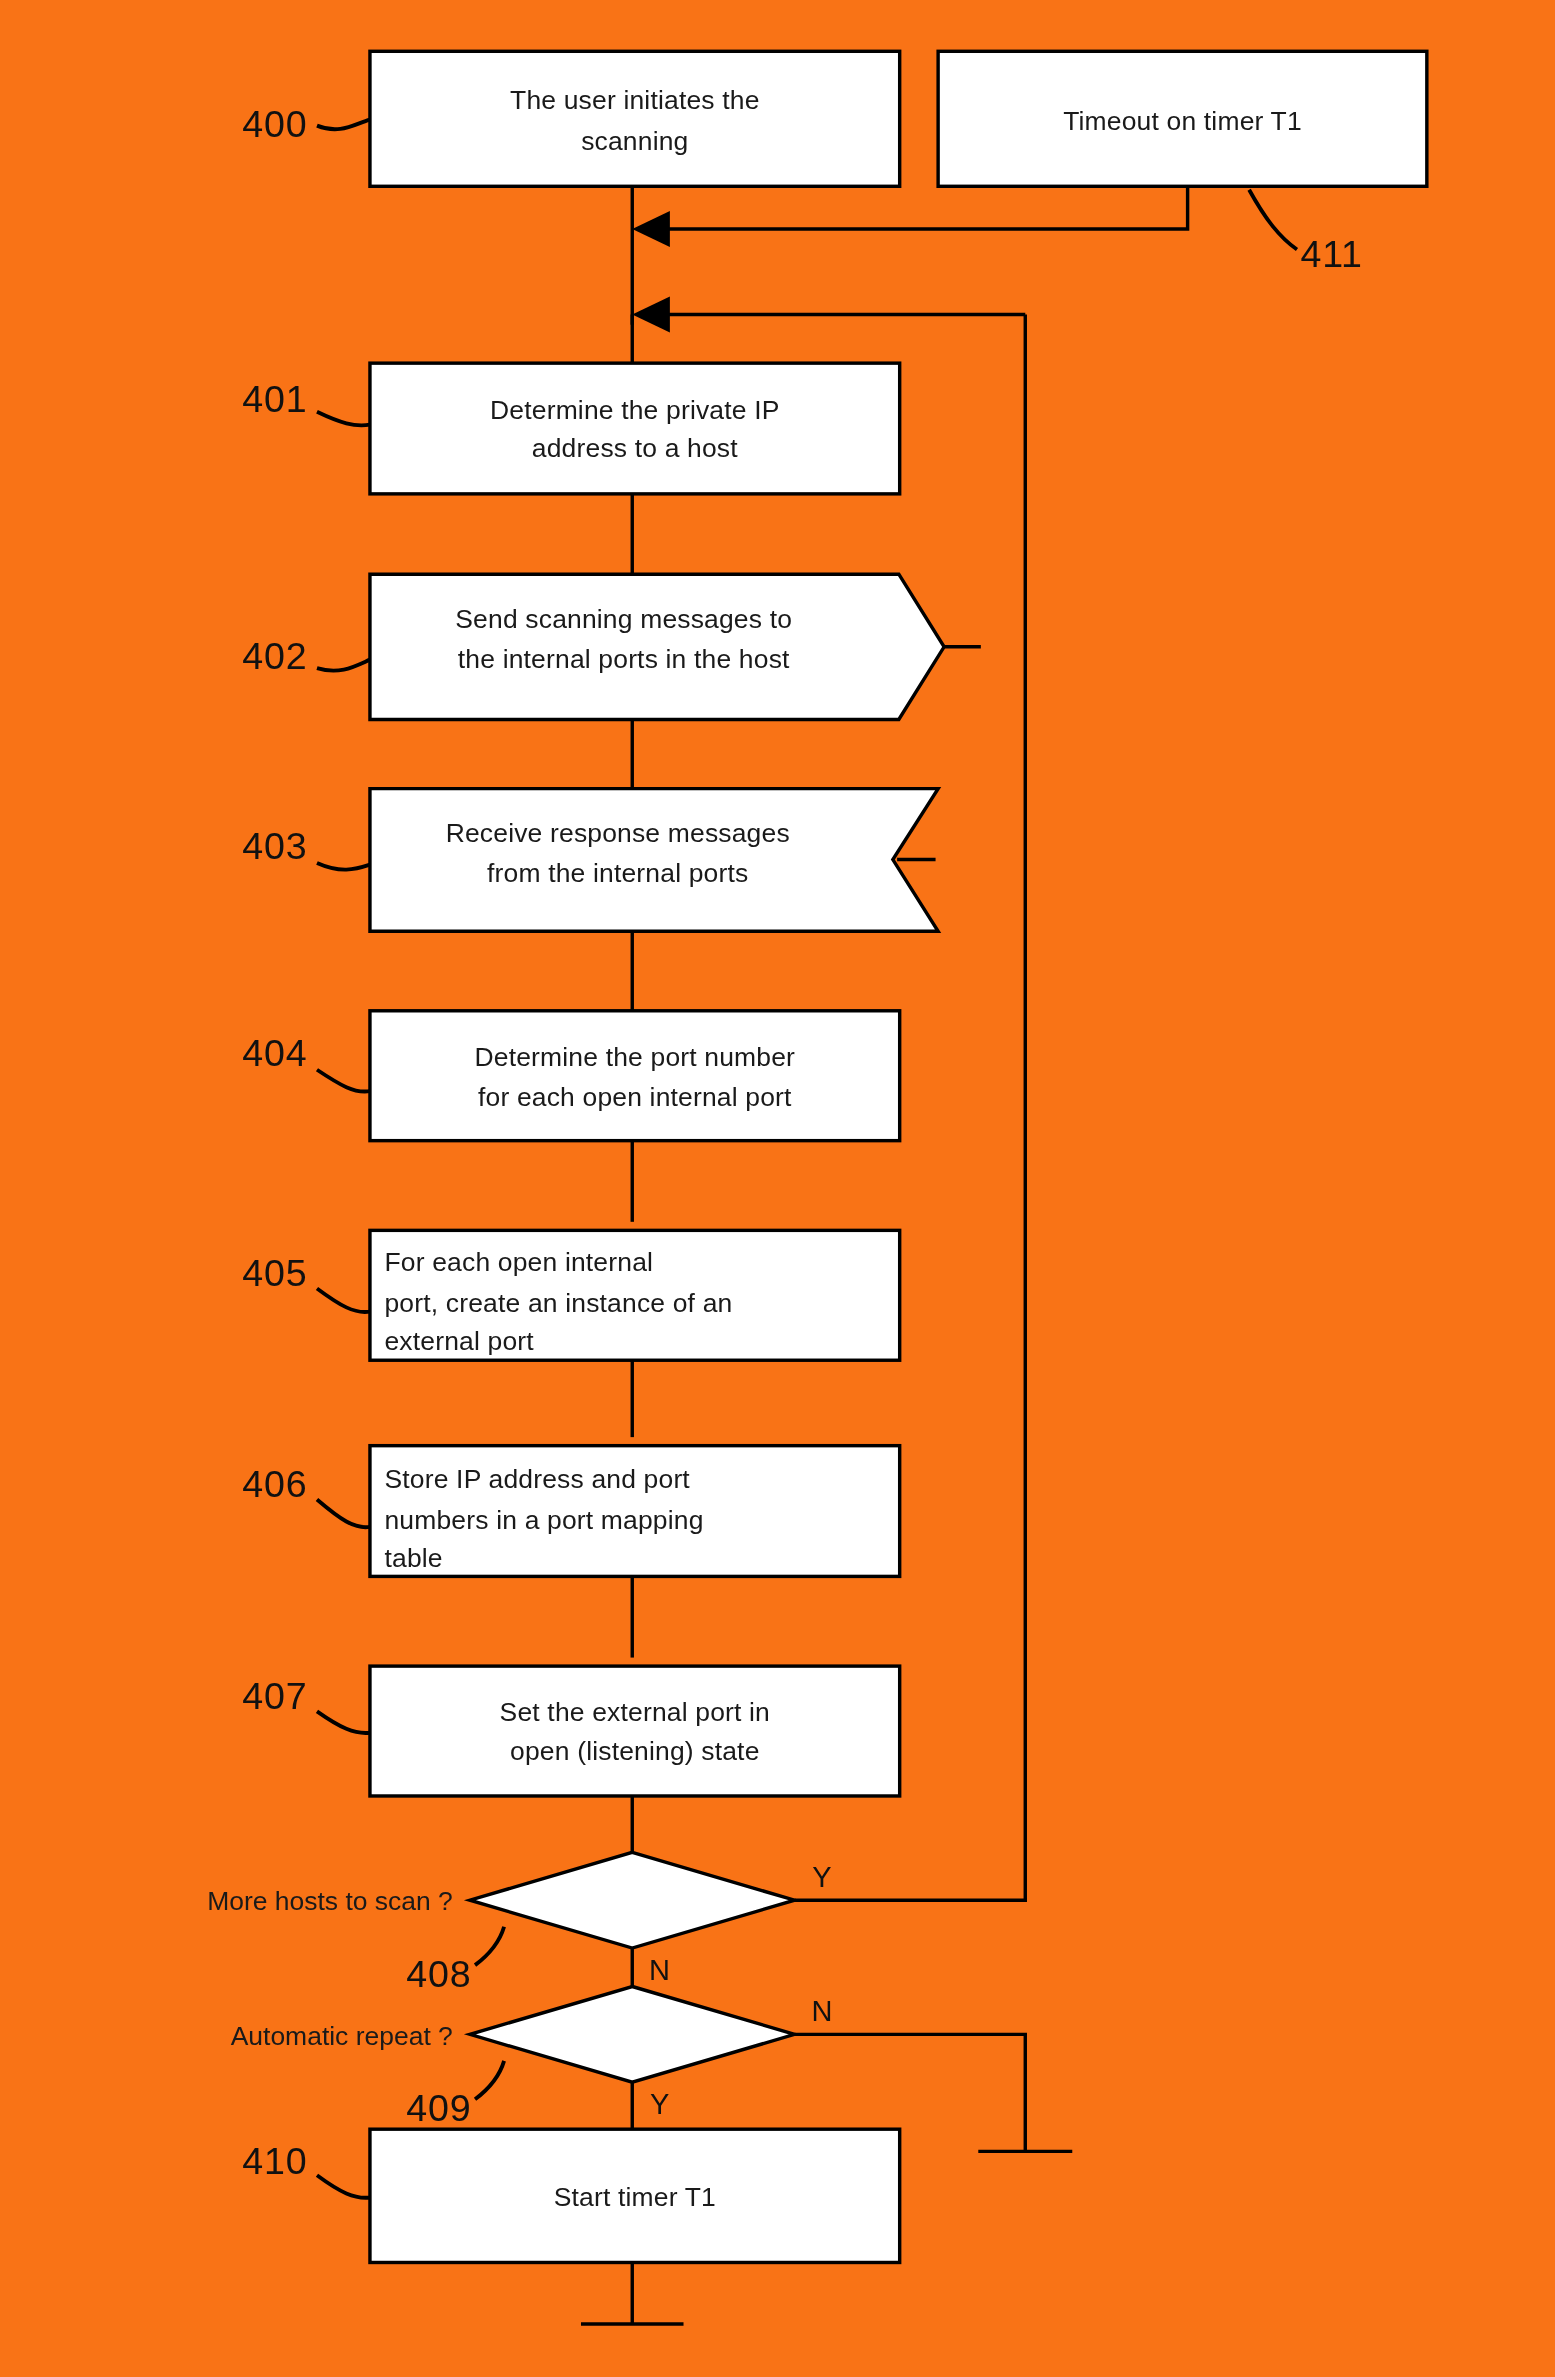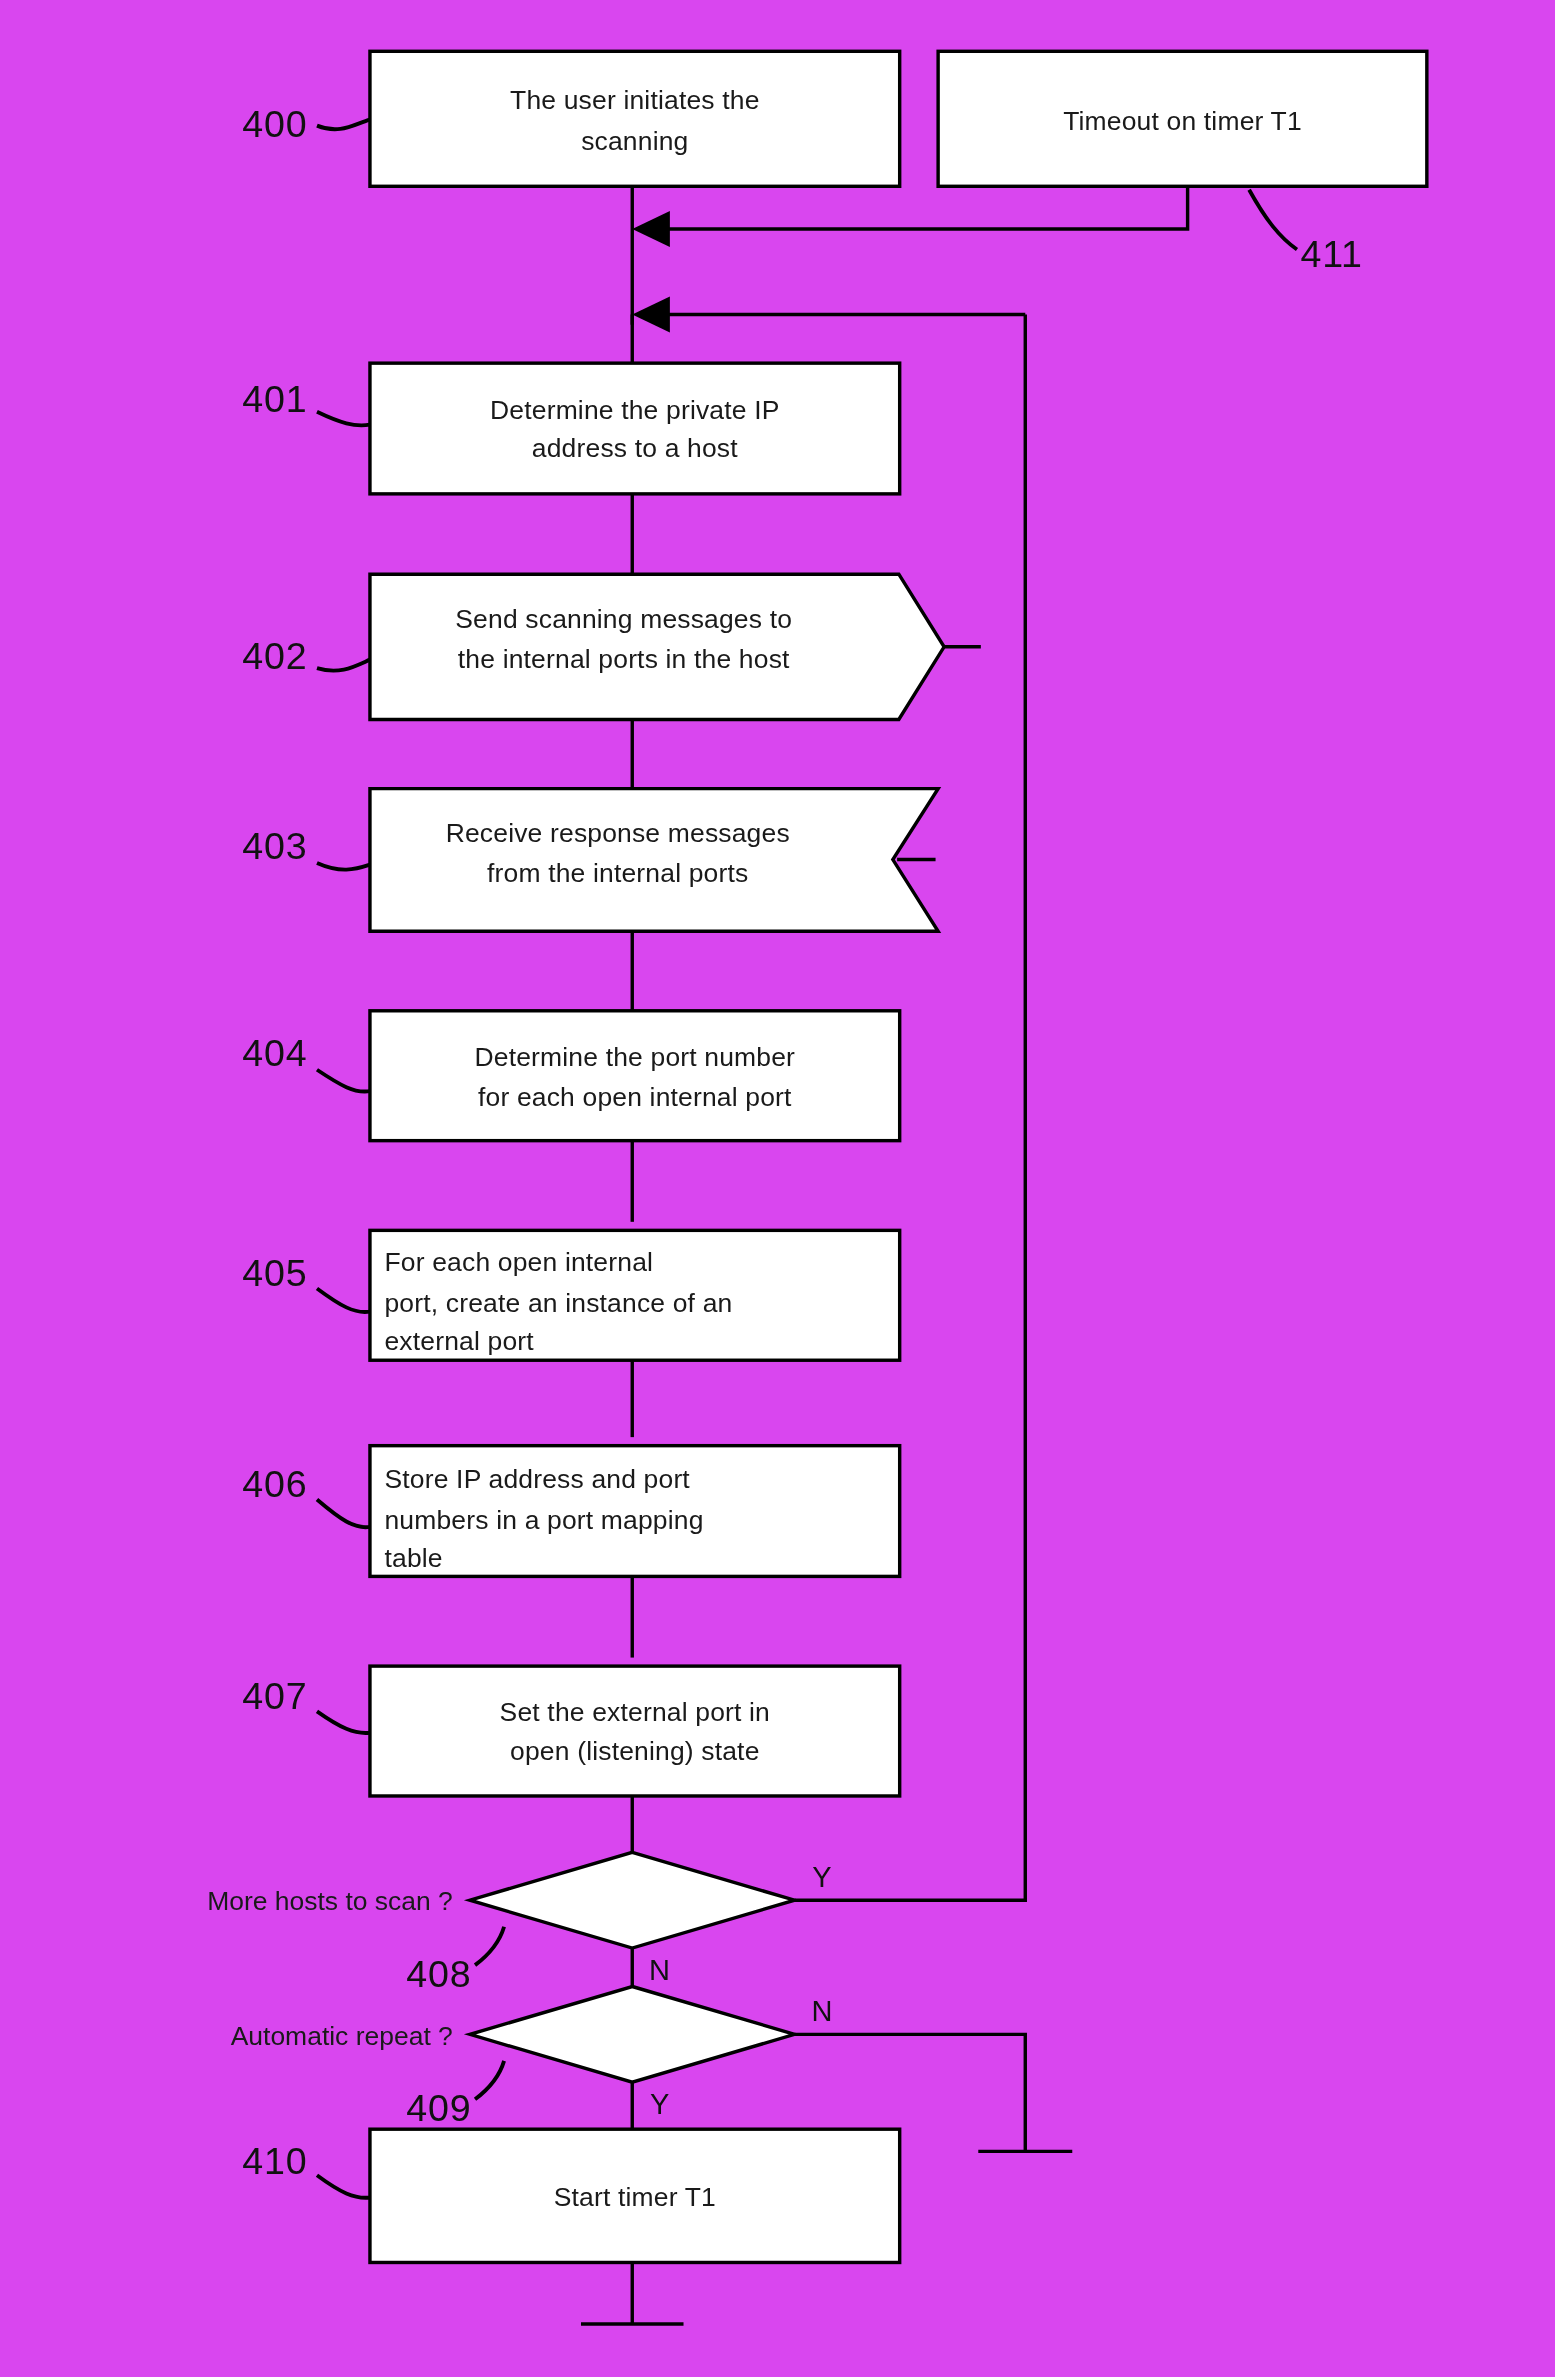--- a/index.html
+++ b/index.html
@@ -7,21 +7,21 @@
     padding: 0;
     background: #ffffff;
   }
   body {
     font-family: "Liberation Sans", sans-serif;
   }
   #canvas {
     position: relative;
     width: 1555px;
     height: 2377px;
-    background: #d946ef;
+    background: #f97316;
     overflow: hidden;
   }
   #flow-svg {
     position: absolute;
     top: 0;
     left: 0;
     width: 1555px;
     height: 2377px;
   }
   .node-box {

